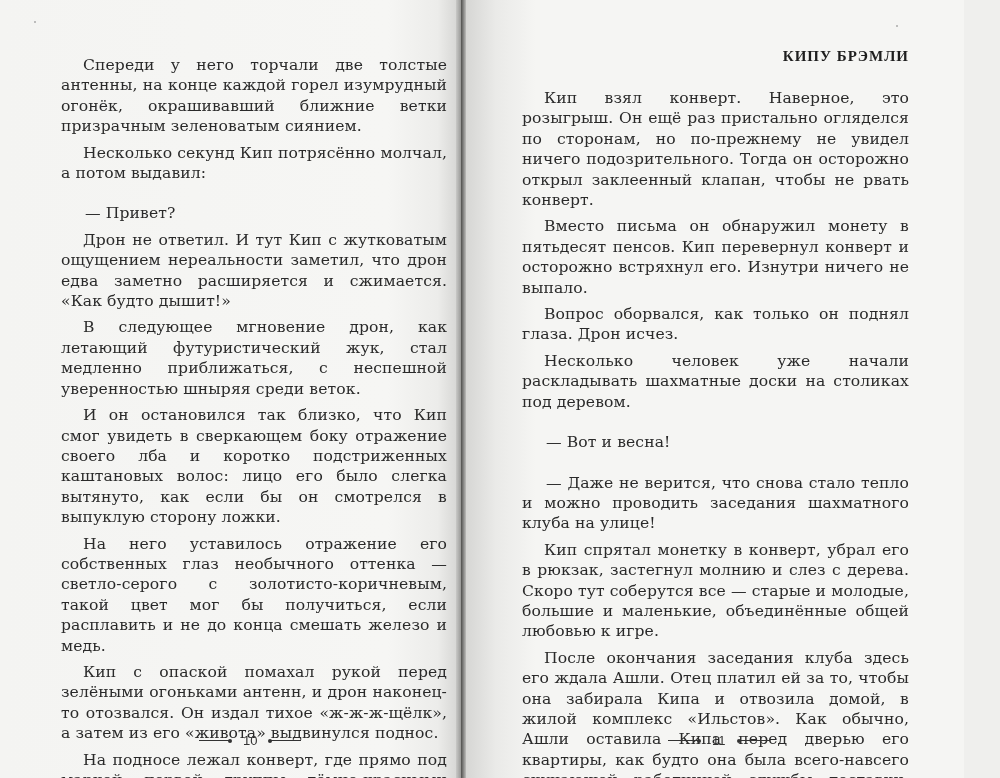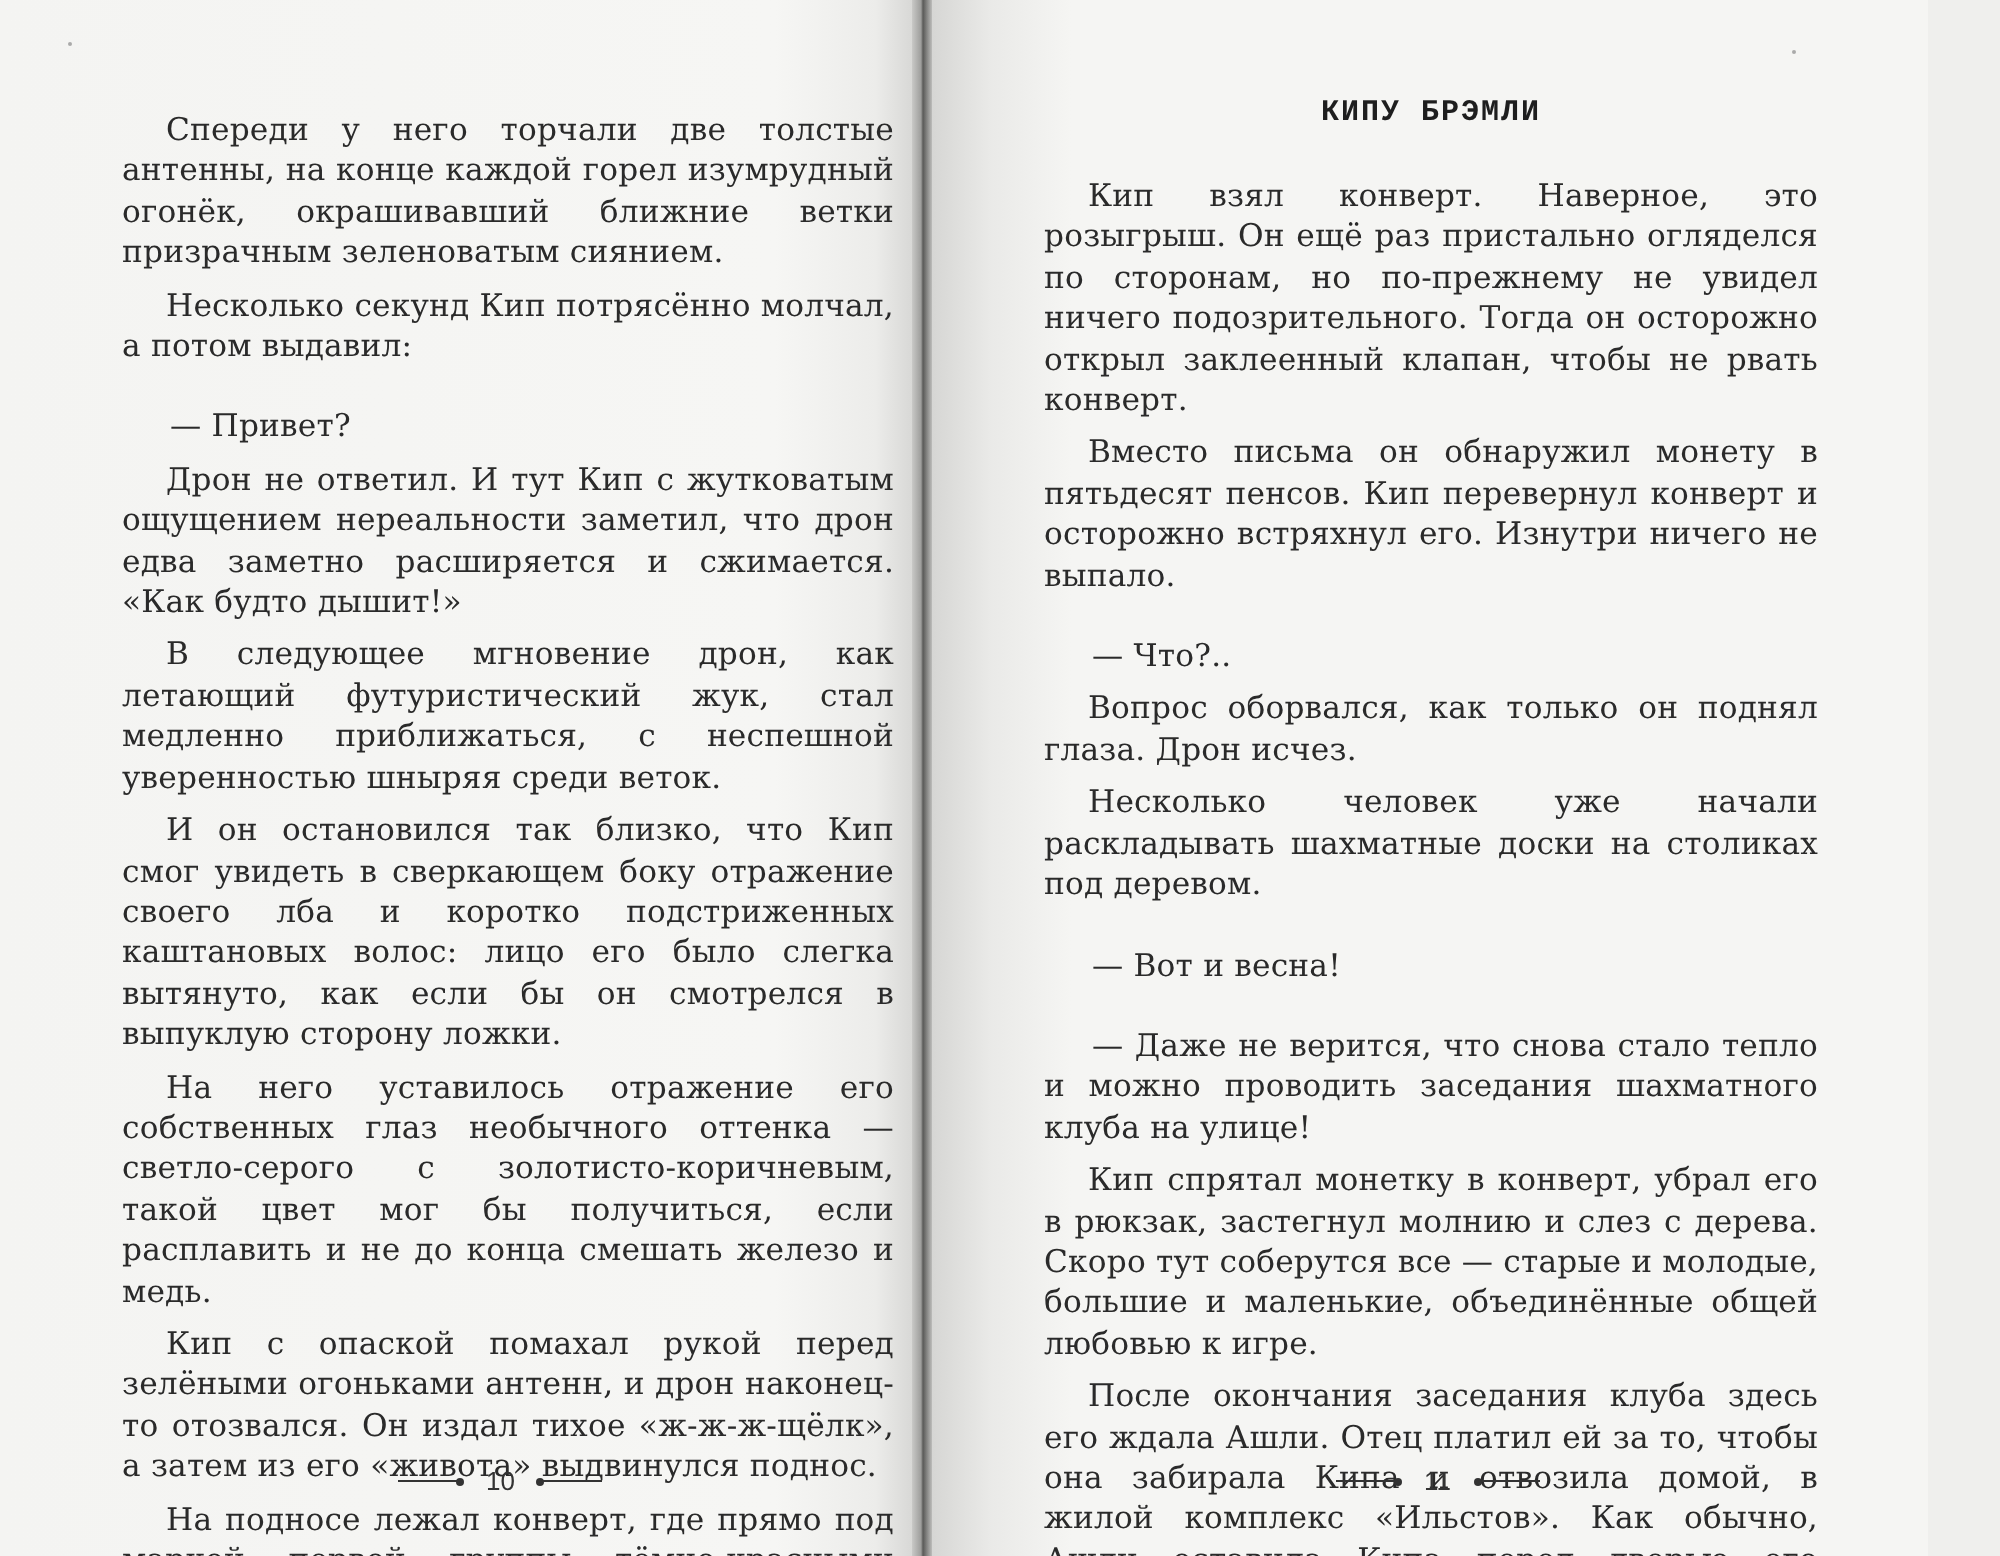--- a/index.html
+++ b/index.html
@@ -32,22 +32,22 @@
     line-height: 20.4px;
     text-align: justify;
     letter-spacing: 0.1px;
   }
   .page-left .text-block { left: 61px; width: 386px; top: 55px; }
   .page-right .text-block { left: 56px; width: 387px; top: 88px; }
   .para { margin: 0 0 6px 0; text-indent: 22px; text-align: justify; }
   .para.dialog { text-indent: 24px; margin-top: 20px; }
   .running-header {
     position: absolute; top: 48px; left: 56px; width: 387px;
-    text-align: center;
-    font-family: Liberation Mono, monospace;
+    text-align: right;
+    font-family: Liberation Serif, serif;
     font-weight: bold; font-size: 15px; letter-spacing: 1px;
     color: #1e1e1e;
   }
   .folio {
     position: absolute; top: 733px;
     display: flex; align-items: center; gap: 12px;
     font-family: Liberation Sans, sans-serif;
     font-size: 13px; color: #333;
   }
   .page-left .folio { left: 199px; }
@@ -88,21 +88,20 @@
     <span class="speck" style="left:34px;top:21px"></span>
   </div>
 
   <div class="gutter"></div>
 
   <div class="page page-right">
     <div class="running-header">КИПУ БРЭМЛИ</div>
     <div class="text-block">
       <p class="para">Кип взял конверт. Наверное, это розыгрыш. Он ещё раз пристально огляделся по сторонам, но по-прежнему не увидел ничего подозрительного. Тогда он осторожно открыл заклеенный клапан, чтобы не рвать конверт.</p>
       <p class="para">Вместо письма он обнаружил монету в пятьдесят пенсов. Кип перевернул конверт и осторожно встряхнул его. Изнутри ничего не выпало.</p>
-      <p class="para dialog">— Что?..</p>
       <p class="para">Вопрос оборвался, как только он поднял глаза. Дрон исчез.</p>
       <p class="para">Несколько человек уже начали раскладывать шахматные доски на столиках под деревом.</p>
       <p class="para dialog">— Вот и весна!</p>
       <p class="para dialog">— Даже не верится, что снова стало тепло и можно проводить заседания шахматного клуба на улице!</p>
       <p class="para">Кип спрятал монетку в конверт, убрал его в рюкзак, застегнул молнию и слез с дерева. Скоро тут соберутся все — старые и молодые, большие и маленькие, объединённые общей любовью к игре.</p>
       <p class="para">После окончания заседания клуба здесь его ждала Ашли. Отец платил ей за то, чтобы она забирала Кипа и отвозила домой, в жилой комплекс «Ильстов». Как обычно, Ашли оставила Кипа перед дверью его квартиры, как будто она была всего-навсего скучающей работницей службы доставки, которой не терпелось заняться чем-нибудь поинтереснее.</p>
     </div>
     <div class="folio">
       <span class="ornament left"></span>
       <span>11</span>

